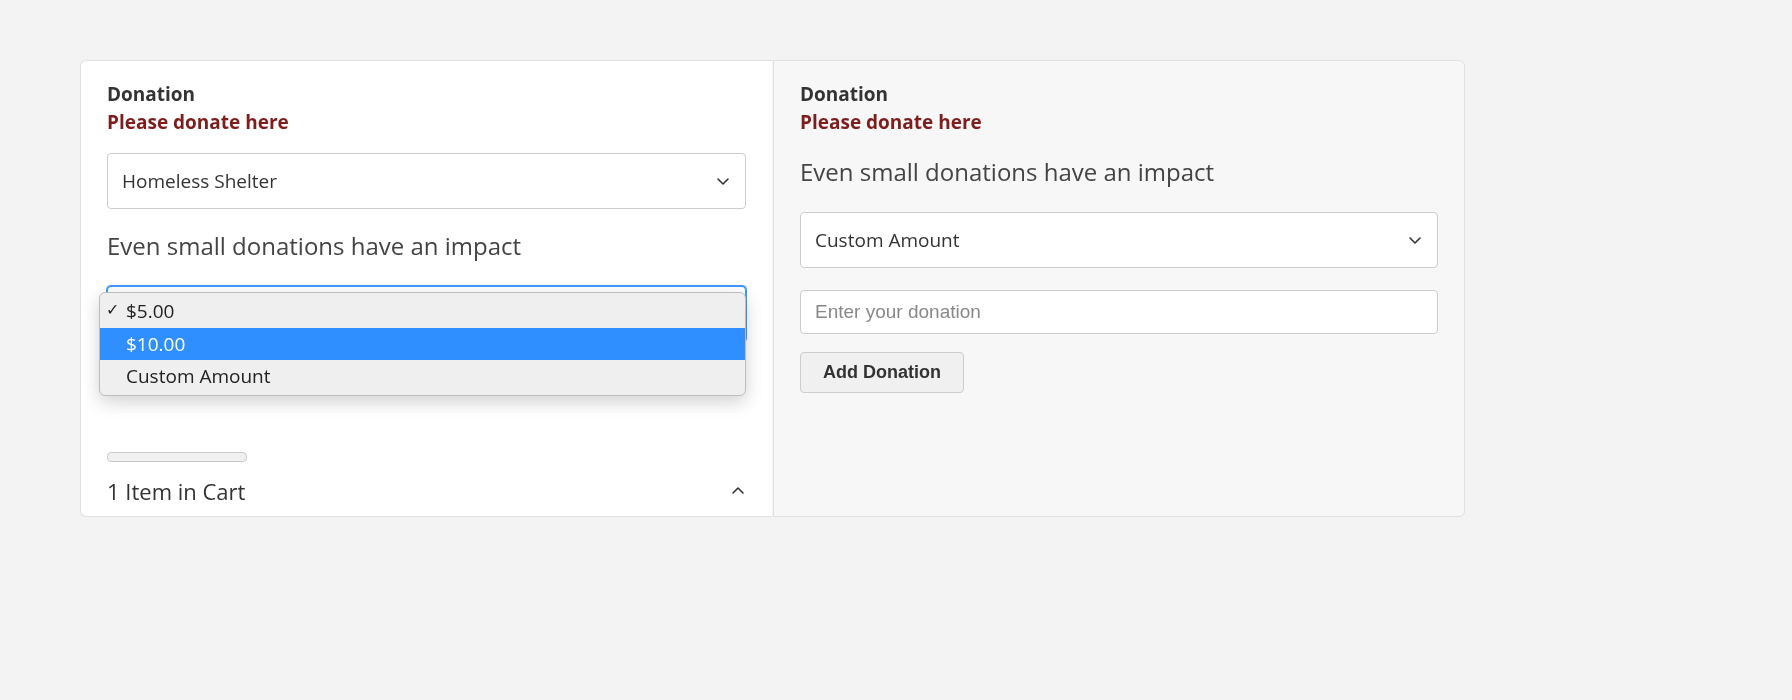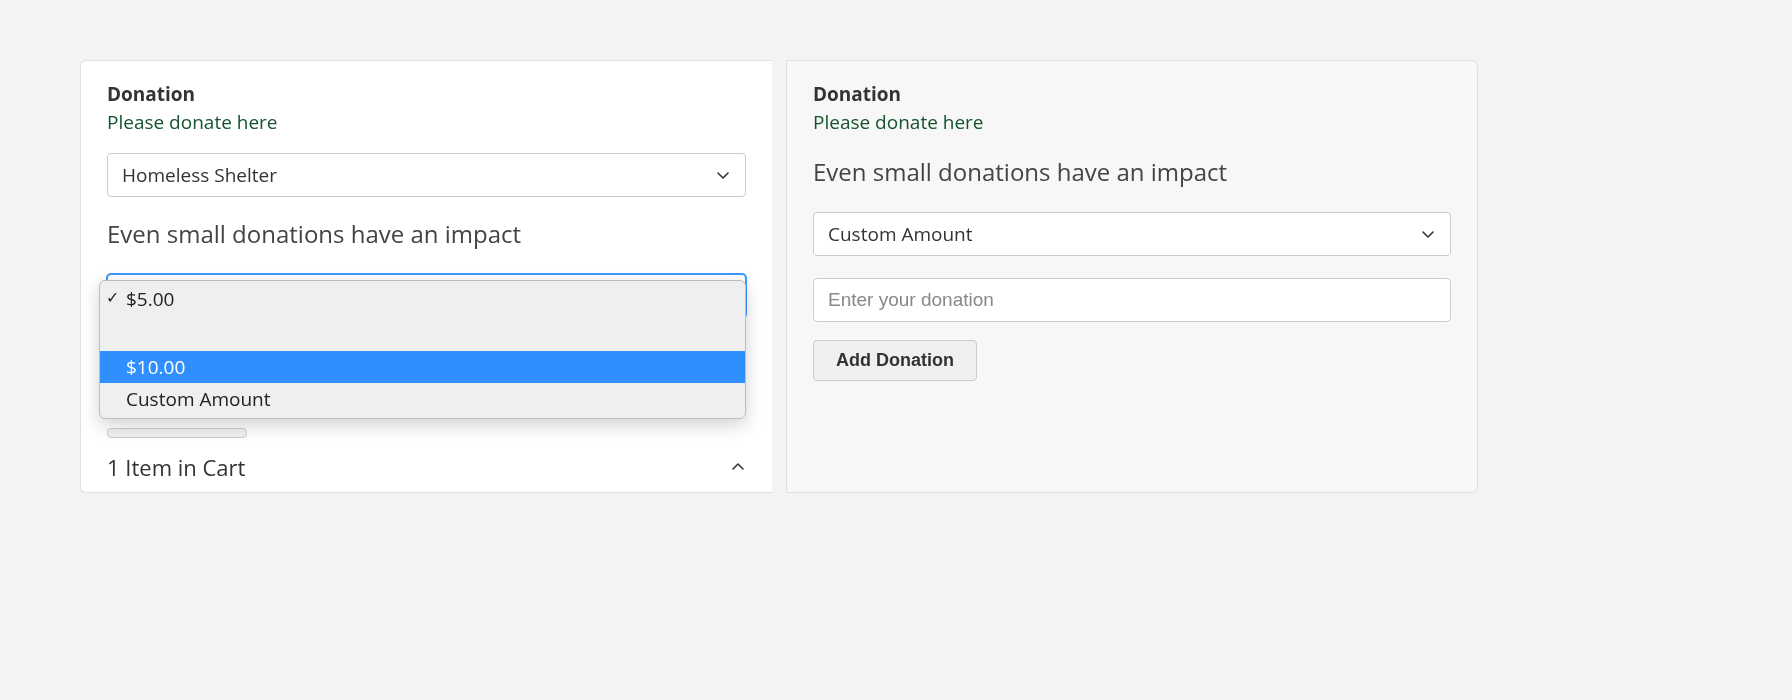--- a/index.html
+++ b/index.html
@@ -5,21 +5,21 @@
   * { box-sizing: border-box; margin: 0; padding: 0; }
   body {
     background: #f3f3f3;
     font-family: -apple-system, BlinkMacSystemFont, "Segoe UI", "Open Sans", Helvetica, Arial, sans-serif;
     padding: 60px 80px;
     color: #333;
     width: 1792px;
   }
   .two-cols {
     display: flex;
-    gap: 14px;
+    gap: 1px;
   }
   .card {
     background: #f7f7f7;
     border: 1px solid #e0e0e0;
     border-radius: 6px;
     width: 692px;
     padding: 20px 26px 24px 26px;
   }
   .card + .card {
     margin-left: 24px;
@@ -38,31 +38,31 @@
     border-left: 1px solid #e0e0e0;
   }
   .title {
     font-size: 19px;
     font-weight: 700;
     color: #333;
     margin-bottom: 2px;
   }
   .subtitle {
     font-size: 19px;
-    color: #14532d;
+    color: #7f1d1d;
     margin-bottom: 18px;
-    font-weight: 400;
+    font-weight: 700;
   }
   .sel {
     position: relative;
     width: 100%;
     background: #fff;
     border: 1px solid #ccc;
     border-radius: 4px;
-    height: 44px;
+    height: 56px;
     display: flex;
     align-items: center;
     padding: 0 14px;
     font-size: 19px;
     color: #333;
     cursor: pointer;
   }
   .sel.focused {
     border-color: #3b99fc;
     box-shadow: 0 0 0 1px #3b99fc;
@@ -106,21 +106,20 @@
   .dd-item.check::before {
     content: "✓";
     position: absolute;
     left: 6px;
     top: 4px;
     font-size: 16px;
   }
   .dd-item.highlight {
     background: #2f8fff;
     color: #fff;
-    margin-top: 35px;
   }
   .input-text {
     width: 100%;
     background: #fff;
     border: 1px solid #ccc;
     border-radius: 4px;
     height: 44px;
     padding: 16px 14px;
     font-size: 19px;
     color: #333;

